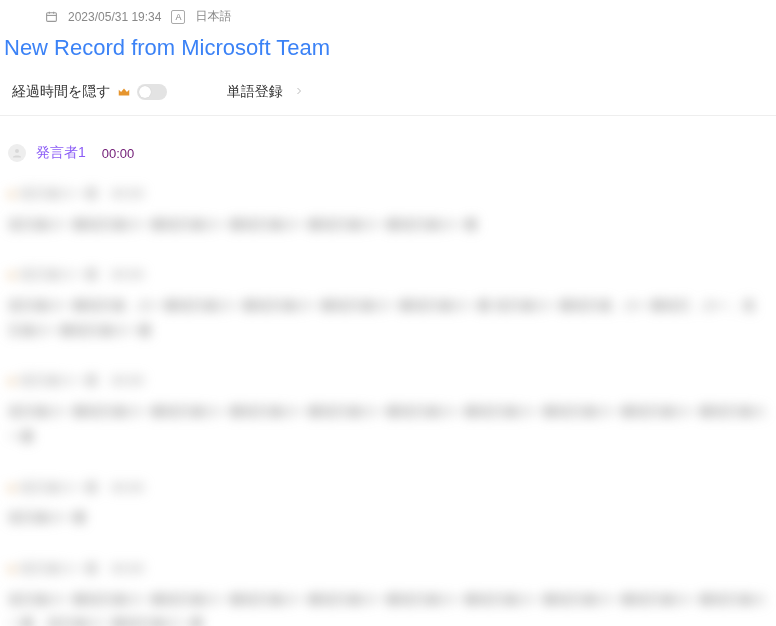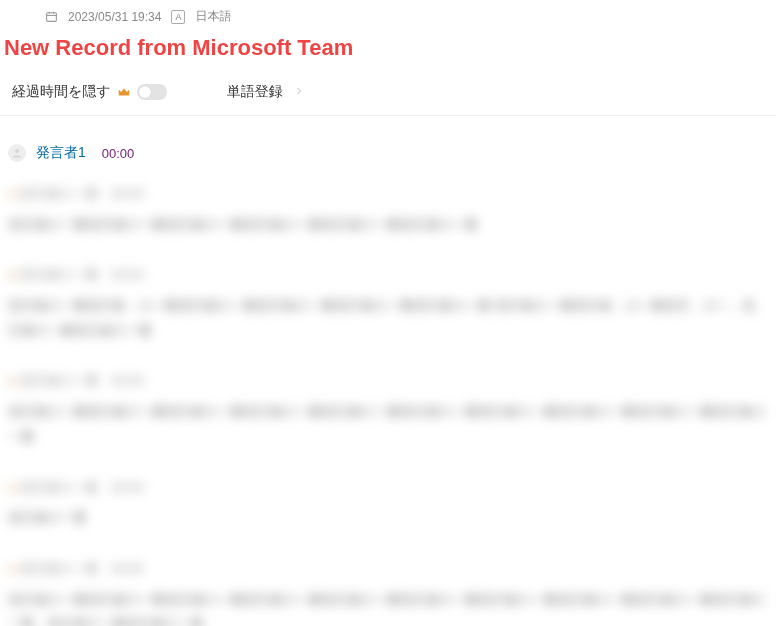--- a/index.html
+++ b/index.html
@@ -34,22 +34,22 @@
     justify-content: center;
     width: 14px;
     height: 14px;
     border: 1px solid #aaa;
     border-radius: 2px;
     font-size: 9px;
     color: #888;
   }
   .page-title {
     font-size: 22px;
-    font-weight: 700;
-    color: #ef4444;
+    font-weight: 400;
+    color: #3b82f6;
     padding: 6px 4px 14px 4px;
   }
   .settings-row {
     display: flex;
     align-items: center;
     gap: 60px;
     padding: 8px 12px 14px 12px;
     border-bottom: 1px solid #eee;
     font-size: 14px;
     color: #333;
@@ -99,21 +99,21 @@
     width: 18px;
     height: 18px;
     border-radius: 50%;
     background: #eee;
     display: flex;
     align-items: center;
     justify-content: center;
     font-size: 10px;
     color: #ccc;
   }
-  .speaker-name { color: #0369a1; }
+  .speaker-name { color: #8b5cf6; }
   .timestamp { color: #701a75; font-size: 13px; margin-left: 6px; }
   .blurred-area {
     filter: blur(6px);
     padding: 10px 8px;
     color: #888;
     font-size: 13px;
     line-height: 1.9;
     user-select: none;
   }
   .blurred-block { margin-bottom: 26px; }

